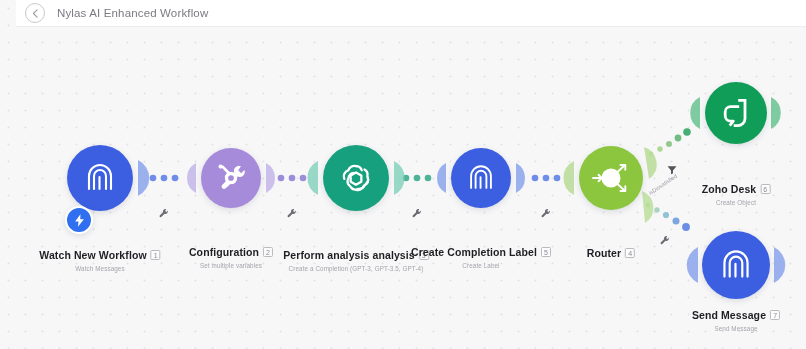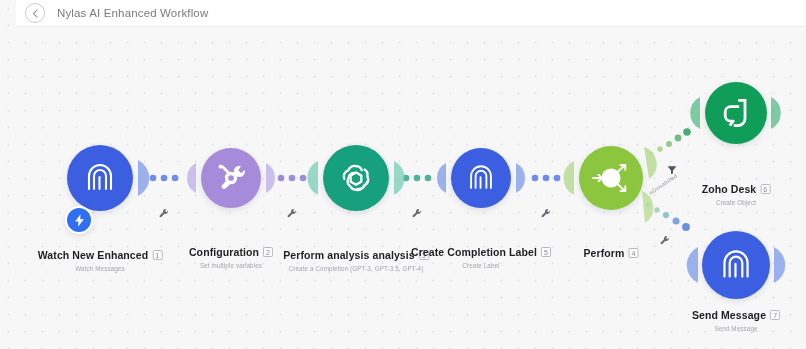--- a/index.html
+++ b/index.html
@@ -183,21 +183,21 @@
             <path d="M19.5 31 V19"></path>
           </g>
         </svg>
       </div>
       <div class="bubble" style="left:79px; top:193px; width:28px; height:28px; background:#2f6ff0; border:2.5px solid #ffffff;">
         <svg width="15" height="15" viewBox="0 0 24 24">
           <path d="M13.5 2 L5 13.5 h5.5 L9.5 22 L19 10 h-5.8 z" fill="#ffffff"></path>
         </svg>
       </div>
       <div class="caption" style="left:100px; top:218px;">
-        <span class="cap-title">Watch New Enhanced</span><span class="cap-badge">1</span>
+        <span class="cap-title">Watch New Workflow</span><span class="cap-badge">1</span>
         <div class="cap-sub">Watch Messages</div>
       </div>
     </div>
 
     <div class="node">
       <div class="bubble" style="left:231px; top:151px; width:60px; height:60px; background:#a78bdb;">
         <svg width="38" height="38" viewBox="0 0 40 40">
           <g fill="#ffffff">
             <path d="M9.5 8.5 L11.5 6.5 L25 20 L23 22 Z"></path>
             <circle cx="9" cy="8" r="2.2"></circle>
@@ -263,21 +263,21 @@
             <path d="M8 26 h8"></path>
               <path d="M13.5 22.8 L16.8 26 L13.5 29.2"></path>
             <path d="M33 19.5 L40 13"></path>
               <path d="M35.5 13 h4.8 v4.8"></path>
             <path d="M33 32.5 L40 39"></path>
               <path d="M40.3 34.2 v4.8 h-4.8"></path>
           </g>
         </svg>
       </div>
       <div class="caption" style="left:611px; top:216px;">
-        <span class="cap-title">Perform</span><span class="cap-badge">4</span>
+        <span class="cap-title">Router</span><span class="cap-badge">4</span>
       </div>
     </div>
 
     <div class="node">
       <div class="bubble" style="left:736px; top:86px; width:62px; height:62px; background:#0f9d58;">
         <svg width="36" height="36" viewBox="0 0 40 40">
           <path d="M24 6 h6 v20 a8 8 0 0 1-8 8 h-3" fill="none" stroke="#ffffff" stroke-width="3.1" stroke-linecap="square"></path>
           <path d="M23.5 13 H14 a6 6 0 0 0-6 6 v4 a6 6 0 0 0 6 6 h3 l-4 5" fill="none" stroke="#ffffff" stroke-width="3.1" stroke-linejoin="round"></path>
         </svg>
       </div>

